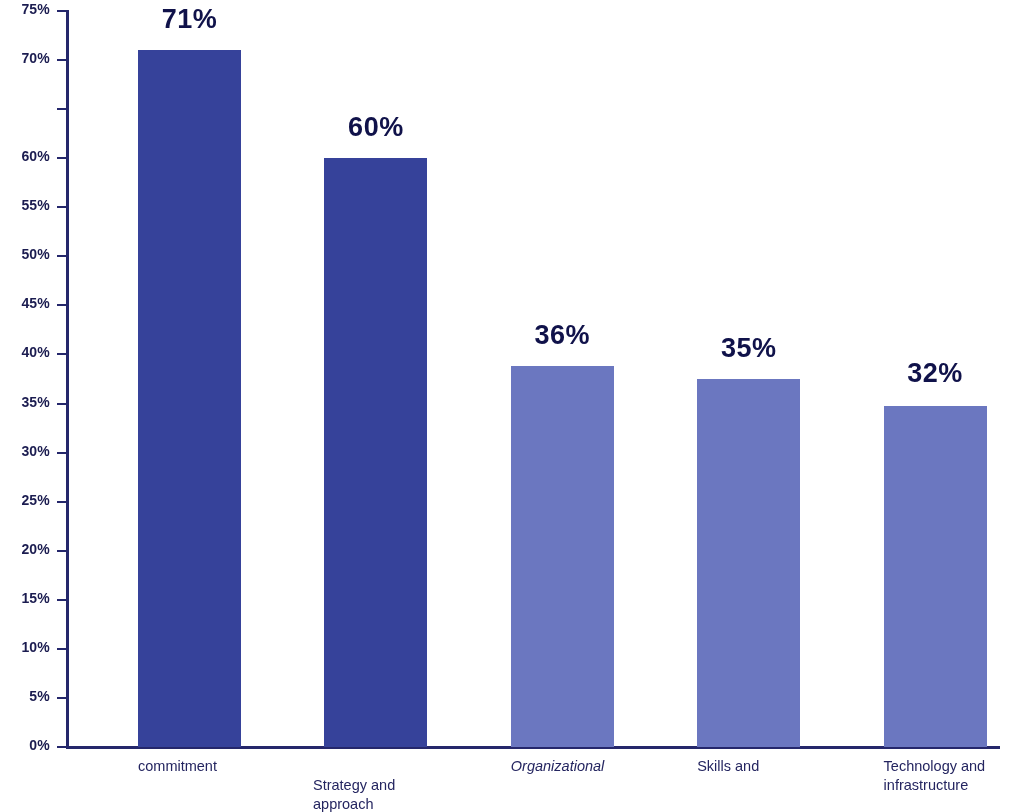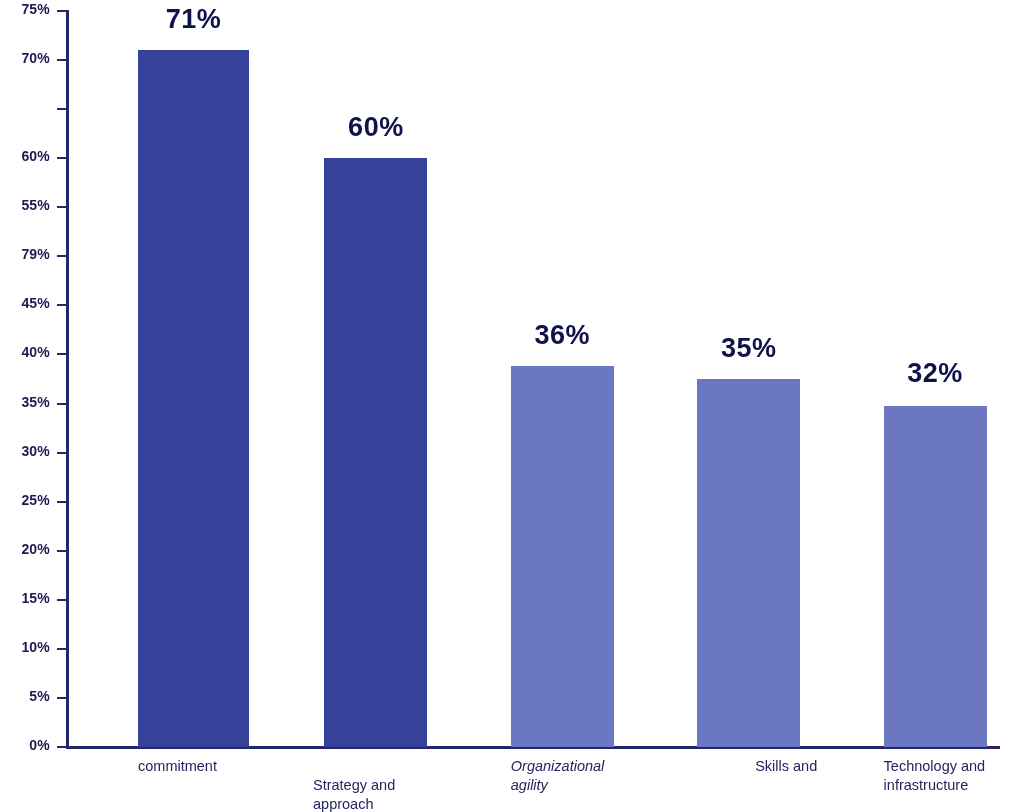--- a/index.html
+++ b/index.html
@@ -141,21 +141,21 @@
       <div class="y-tick" style="top: 158.2px;">
         <div class="y-tick-mark"></div>
         <div class="y-tick-label">60%</div>
       </div>
       <div class="y-tick" style="top: 207.267px;">
         <div class="y-tick-mark"></div>
         <div class="y-tick-label">55%</div>
       </div>
       <div class="y-tick" style="top: 256.333px;">
         <div class="y-tick-mark"></div>
-        <div class="y-tick-label">79%</div>
+        <div class="y-tick-label">50%</div>
       </div>
       <div class="y-tick" style="top: 305.4px;">
         <div class="y-tick-mark"></div>
         <div class="y-tick-label">45%</div>
       </div>
       <div class="y-tick" style="top: 354.467px;">
         <div class="y-tick-mark"></div>
         <div class="y-tick-label">40%</div>
       </div>
       <div class="y-tick" style="top: 403.533px;">
@@ -189,21 +189,21 @@
       <div class="y-tick" style="top: 747px;">
         <div class="y-tick-mark"></div>
         <div class="y-tick-label">0%</div>
       </div>
     </div>
 
   <div class="axis-line-v"></div>
   <div class="axis-line-h"></div>
 
   <div id="plot-area">
-      <div class="bar-group" style="left: 70px; width: 103px; padding-left: 8px;">
+      <div class="bar-group" style="left: 70px; width: 103px;">
         <div class="bar-rect" style="height: 696.747px; background: rgb(54, 66, 154);"></div>
         <div class="bar-value-label" style="top: 4.25333px;">71%</div>
       </div>
       <div class="bar-group" style="left: 256.4px; width: 103px;">
         <div class="bar-rect" style="height: 588.8px; background: rgb(54, 66, 154);"></div>
         <div class="bar-value-label" style="top: 112.2px;">60%</div>
       </div>
       <div class="bar-group" style="left: 442.8px; width: 103px;">
         <div class="bar-rect" style="height: 380.757px; background: rgb(107, 119, 192);"></div>
         <div class="bar-value-label" style="top: 320.243px;">36%</div>
@@ -221,23 +221,22 @@
   <div id="x-labels">
       <div class="x-cat-label" style="left: 70px; width: 178px;">
         <div>commitment</div>
       </div>
       <div class="x-cat-label" style="left: 245px; width: 178px; margin-top: 19px;">
         <div>Strategy and</div>
         <div>approach</div>
       </div>
       <div class="x-cat-label" style="left: 442.8px; width: 178px; font-style: italic;">
         <div>Organizational</div>
-        <div>agility</div>
-      </div>
-      <div class="x-cat-label" style="left: 629.2px; width: 178px; text-align: center;">
+      </div>
+      <div class="x-cat-label" style="left: 629.2px; width: 178px;">
         <div>Skills and</div>
       </div>
       <div class="x-cat-label" style="left: 815.6px; width: 178px;">
         <div>Technology and</div>
         <div>infrastructure</div>
       </div>
     </div>
 
 </div>
 

